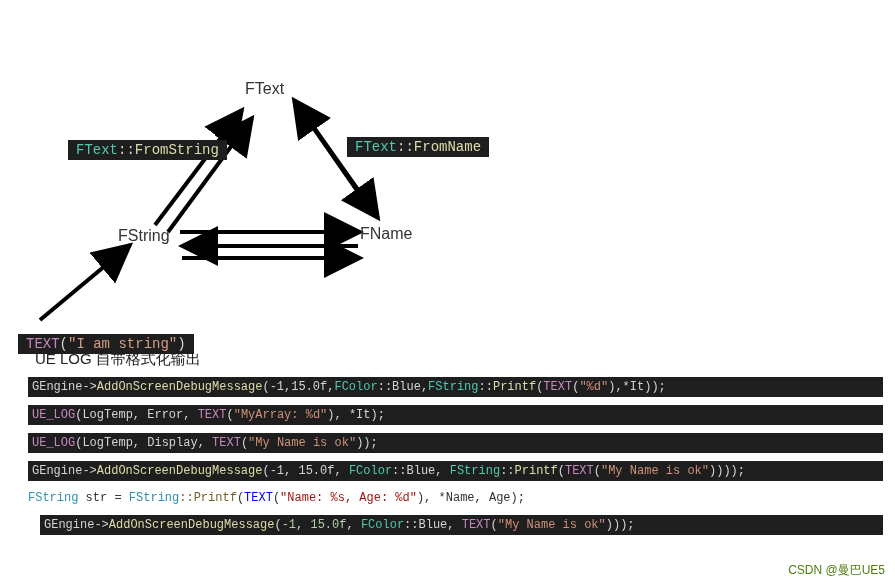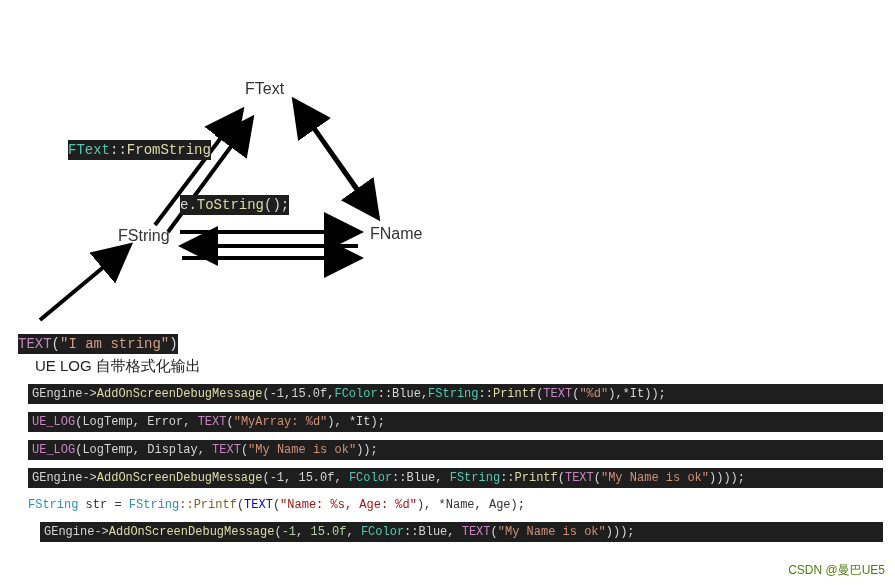--- a/index.html
+++ b/index.html
@@ -1,22 +1,22 @@
 <!DOCTYPE html>
 <html><head>
   <meta charset="utf-8">
   <style>
     * { margin: 0; padding: 0; box-sizing: border-box; }
     body { width: 895px; height: 585px; background: #fff; font-family: Arial, sans-serif; position: relative; overflow: hidden; }
     .diagram { position: relative; width: 100%; height: 350px; }
     .node { position: absolute; color: #333; font-size: 16px; font-family: Arial, sans-serif; }
-    .code-label { position: absolute; background: #1e1e1e; color: #fff; font-family: 'Courier New', monospace; font-size: 14px; padding: 2px 0; white-space: nowrap; }
+    .code-label { position: absolute; background: #1e1e1e; color: #fff; font-family: 'Courier New', monospace; font-size: 14px; padding: 2px 8px; white-space: nowrap; }
     .plain-label { position: absolute; color: #666; font-size: 16px; font-family: Arial, sans-serif; }
     .arrow-svg { position: absolute; top: 0; left: 0; width: 895px; height: 350px; pointer-events: none; }
-    .section-label { margin-left: 35px; font-size: 15px; color: #222; margin-top: 7px; margin-bottom: 6px; }
+    .section-label { margin-left: 35px; font-size: 15px; color: #222; margin-top: 0; margin-bottom: 6px; }
     .code-line { background: #1e1e1e; color: #d4d4d4; font-family: 'Courier New', Consolas, monospace; font-size: 12px; padding: 3px 4px; margin: 8px 12px 2px 28px; white-space: nowrap; }
     .kw-purple { color: #c586c0; }
     .kw-yellow { color: #dcdcaa; }
     .kw-teal { color: #4ec9b0; }
     .kw-str { color: #ce9178; }
     .kw-num { color: #b5cea8; }
     .kw-white { color: #d4d4d4; }
     .plain-code { font-family: Consolas, 'Courier New', monospace; font-size: 12px; margin: 10px 12px 10px 28px; color: #333; }
     .pc-type { color: #2b91af; }
     .pc-func { color: #795e26; }
@@ -49,30 +49,30 @@
 
     <line x1="180" y1="232" x2="360" y2="232" stroke="#000" stroke-width="4" marker-end="url(#ah)"></line>
     <line x1="358" y1="246" x2="182" y2="246" stroke="#000" stroke-width="4" marker-end="url(#ah)"></line>
     <line x1="182" y1="258" x2="360" y2="258" stroke="#000" stroke-width="4" marker-end="url(#ah)"></line>
 
     <line x1="40" y1="320" x2="130" y2="245" stroke="#000" stroke-width="4" marker-end="url(#ah)"></line>
   </svg>
 
   <div class="node" style="left:245px; top:80px;">FText</div>
   <div class="node" style="left:118px; top:227px;">FString</div>
-  <div class="node" style="left:370px; top:225px;">FName</div>
+  <div class="node" style="left:360px; top:225px;">FName</div>
 
   <div class="code-label" style="left:68px; top:140px;">
     <span class="tok-cls">FText</span><span class="tok-op">::</span><span class="tok-fn">FromString</span>
   </div>
 
+  <div class="code-label" style="left:347px; top:137px;">
+    <span class="tok-cls">FText</span><span class="tok-op">::</span><span class="tok-fn">FromName</span>
+  </div>
 
-  <div class="code-label" style="left:180px; top:195px;">
-    <span class="tok-op">e.</span><span class="tok-fn">ToString</span><span class="tok-op">();</span>
-  </div>
 
 
   <div class="code-label" style="left:18px; top:334px;">
     <span class="tok-txt">TEXT</span><span class="tok-op">(</span><span class="tok-str2">"I am string"</span><span class="tok-op">)</span>
   </div>
 </div>
 
 <div class="section-label">UE LOG 自带格式化输出</div>
 
 <div class="code-block">

